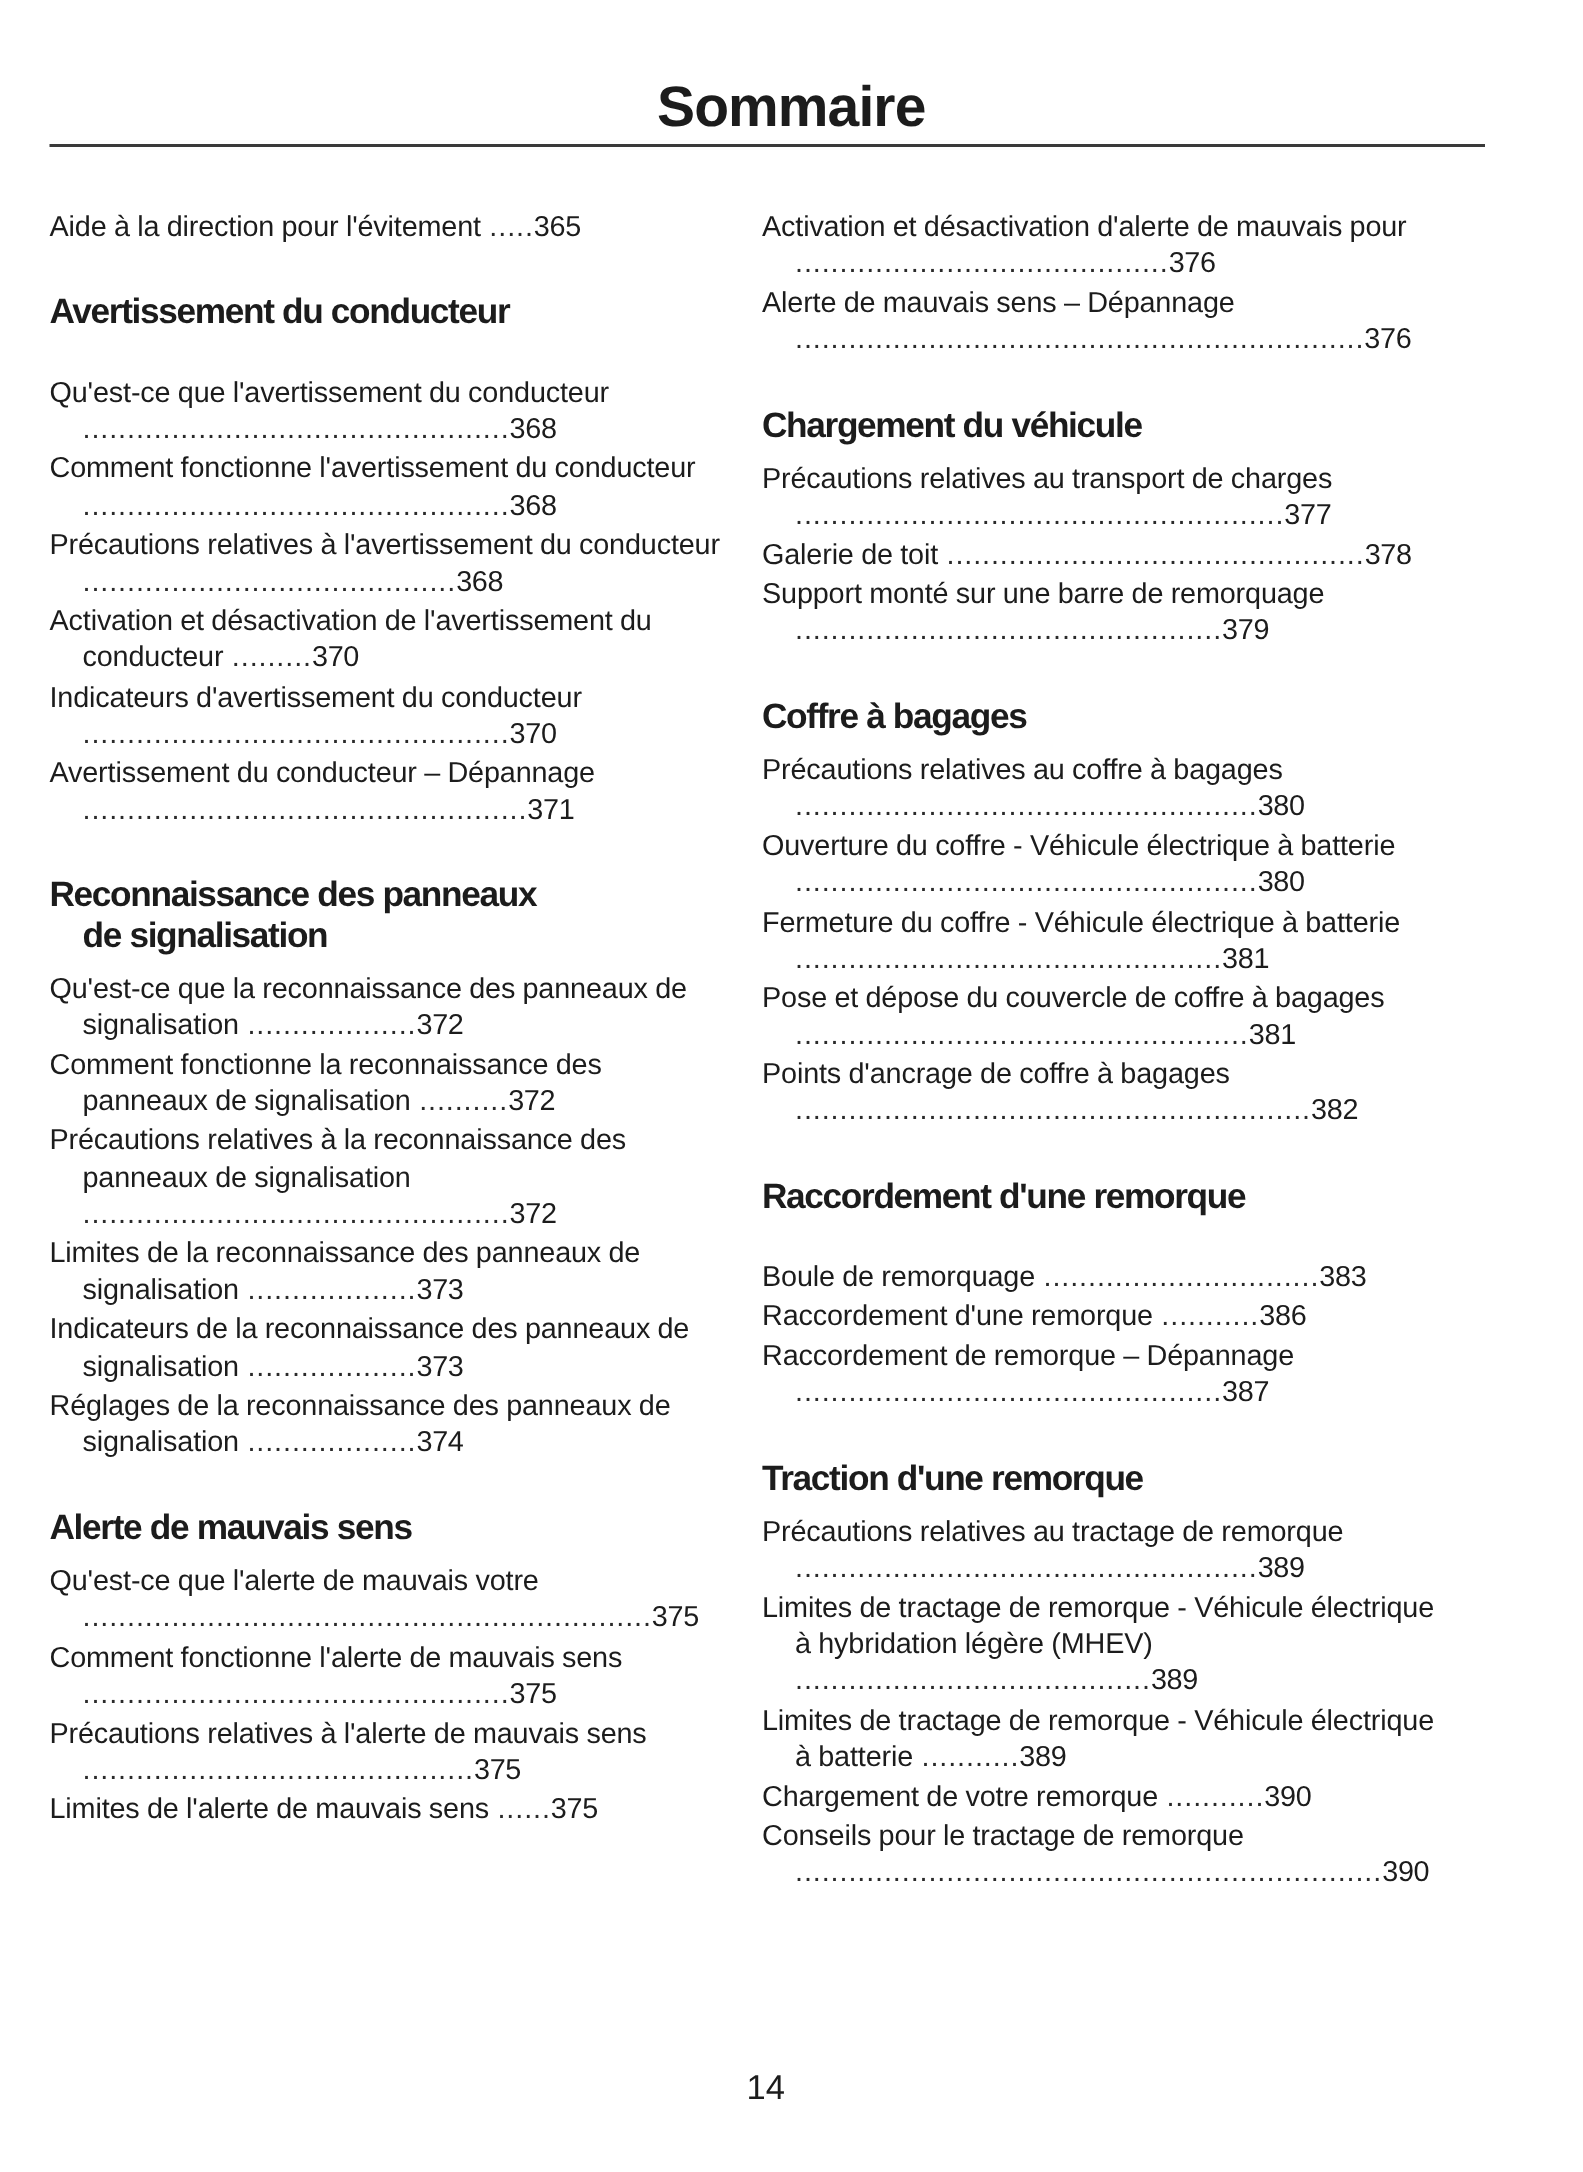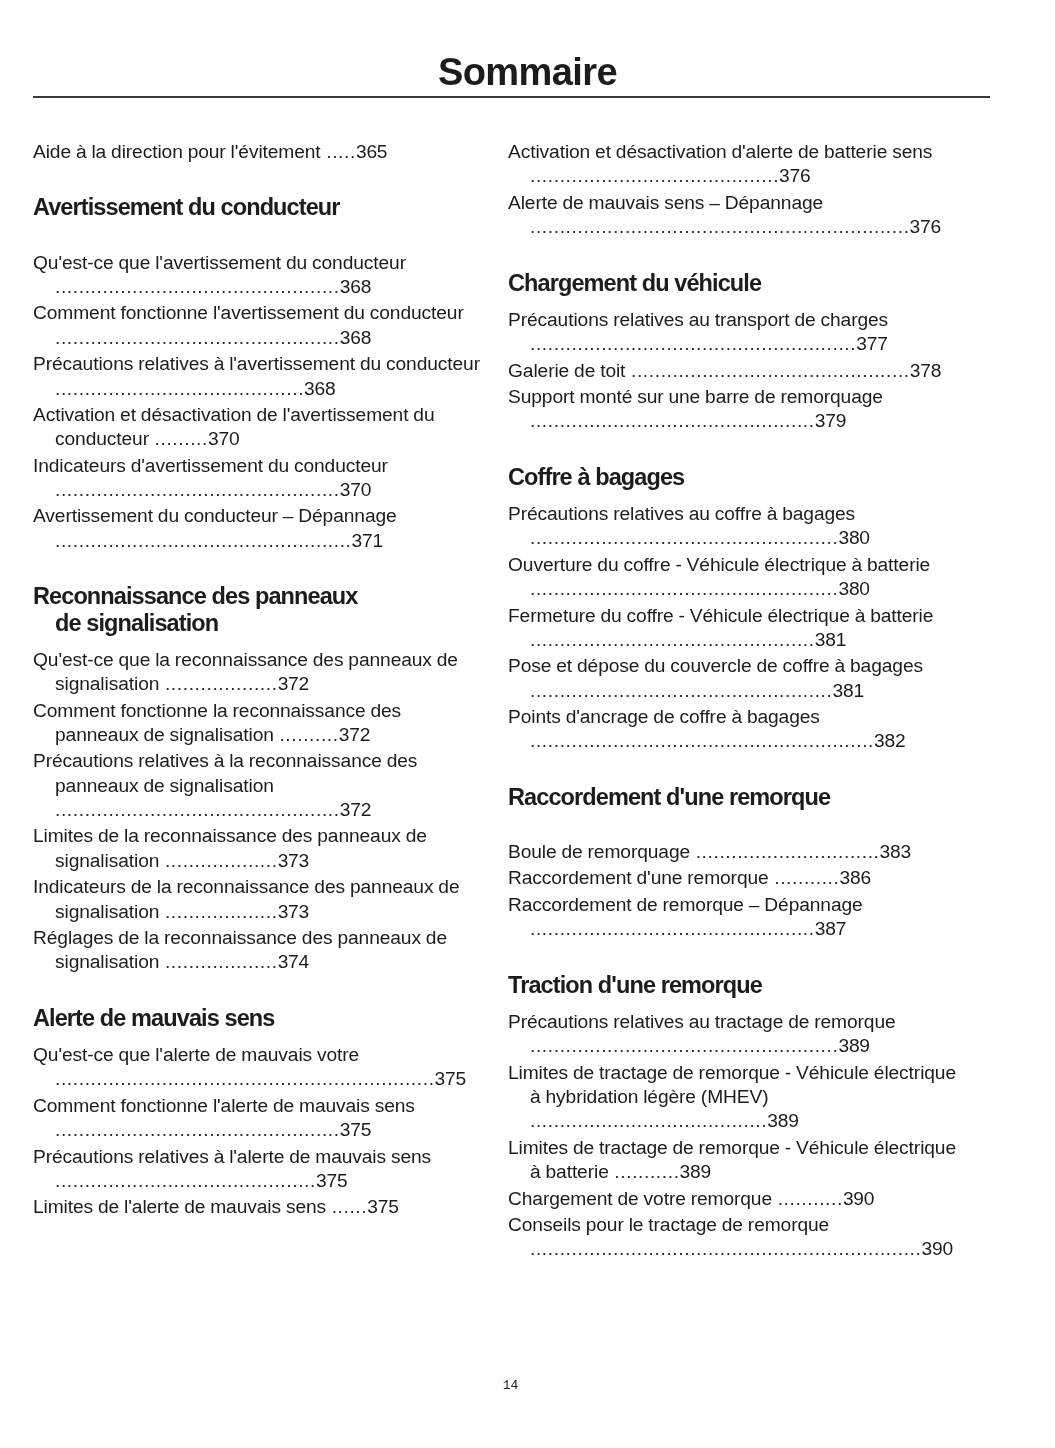--- a/index.html
+++ b/index.html
@@ -93,23 +93,22 @@
     letter-spacing: -0.2px;
   }
 
   
   #folio {
     position: absolute;
     left: 0;
     top: 1378px;
     width: 1021px;
     text-align: center;
-    font-size: 13px;
+    font-size: 23px;
     color: #1c1c1c;
-    font-family: Liberation Mono, monospace;
   }
 </style>
 </head>
 <body>
 
 <h1 id="page-title">Sommaire</h1>
 <div id="header-rule"></div>
 
 <div id="toc-columns">
     <div class="toc-column">
@@ -128,21 +127,21 @@
       <p class="toc-entry"><span>Limites de la reconnaissance des panneaux de signalisation</span><span class="leader"> ...................</span><span class="pageno">373</span></p>
       <p class="toc-entry"><span>Indicateurs de la reconnaissance des panneaux de signalisation</span><span class="leader"> ...................</span><span class="pageno">373</span></p>
       <p class="toc-entry"><span>Réglages de la reconnaissance des panneaux de signalisation</span><span class="leader"> ...................</span><span class="pageno">374</span></p>
       <div class="section-heading block-gap-before block-gap-after"><span>Alerte de mauvais sens</span></div>
       <p class="toc-entry"><span>Qu'est-ce que l'alerte de mauvais votre</span><span class="leader"> ................................................................</span><span class="pageno">375</span></p>
       <p class="toc-entry"><span>Comment fonctionne l'alerte de mauvais sens</span><span class="leader">  ................................................</span><span class="pageno">375</span></p>
       <p class="toc-entry"><span>Précautions relatives à l'alerte de mauvais sens</span><span class="leader"> ............................................</span><span class="pageno">375</span></p>
       <p class="toc-entry"><span>Limites de l'alerte de mauvais sens</span><span class="leader"> ......</span><span class="pageno">375</span></p>
     </div>
     <div class="toc-column">
-      <p class="toc-entry"><span>Activation et désactivation d'alerte de batterie sens</span><span class="leader">  ..........................................</span><span class="pageno">376</span></p>
+      <p class="toc-entry"><span>Activation et désactivation d'alerte de mauvais pour</span><span class="leader">  ..........................................</span><span class="pageno">376</span></p>
       <p class="toc-entry"><span>Alerte de mauvais sens – Dépannage</span><span class="leader"> ................................................................</span><span class="pageno">376</span></p>
       <div class="section-heading block-gap-before block-gap-after"><span>Chargement du véhicule</span></div>
       <p class="toc-entry"><span>Précautions relatives au transport de charges</span><span class="leader"> .......................................................</span><span class="pageno">377</span></p>
       <p class="toc-entry"><span>Galerie de toit</span><span class="leader"> ...............................................</span><span class="pageno">378</span></p>
       <p class="toc-entry"><span>Support monté sur une barre de remorquage</span><span class="leader">  ................................................</span><span class="pageno">379</span></p>
       <div class="section-heading block-gap-before block-gap-after"><span>Coffre à bagages</span></div>
       <p class="toc-entry"><span>Précautions relatives au coffre à bagages</span><span class="leader">  ....................................................</span><span class="pageno">380</span></p>
       <p class="toc-entry"><span>Ouverture du coffre - Véhicule électrique à batterie</span><span class="leader"> ....................................................</span><span class="pageno">380</span></p>
       <p class="toc-entry"><span>Fermeture du coffre - Véhicule électrique à batterie</span><span class="leader">  ................................................</span><span class="pageno">381</span></p>
       <p class="toc-entry"><span>Pose et dépose du couvercle de coffre à bagages</span><span class="leader">  ...................................................</span><span class="pageno">381</span></p>

